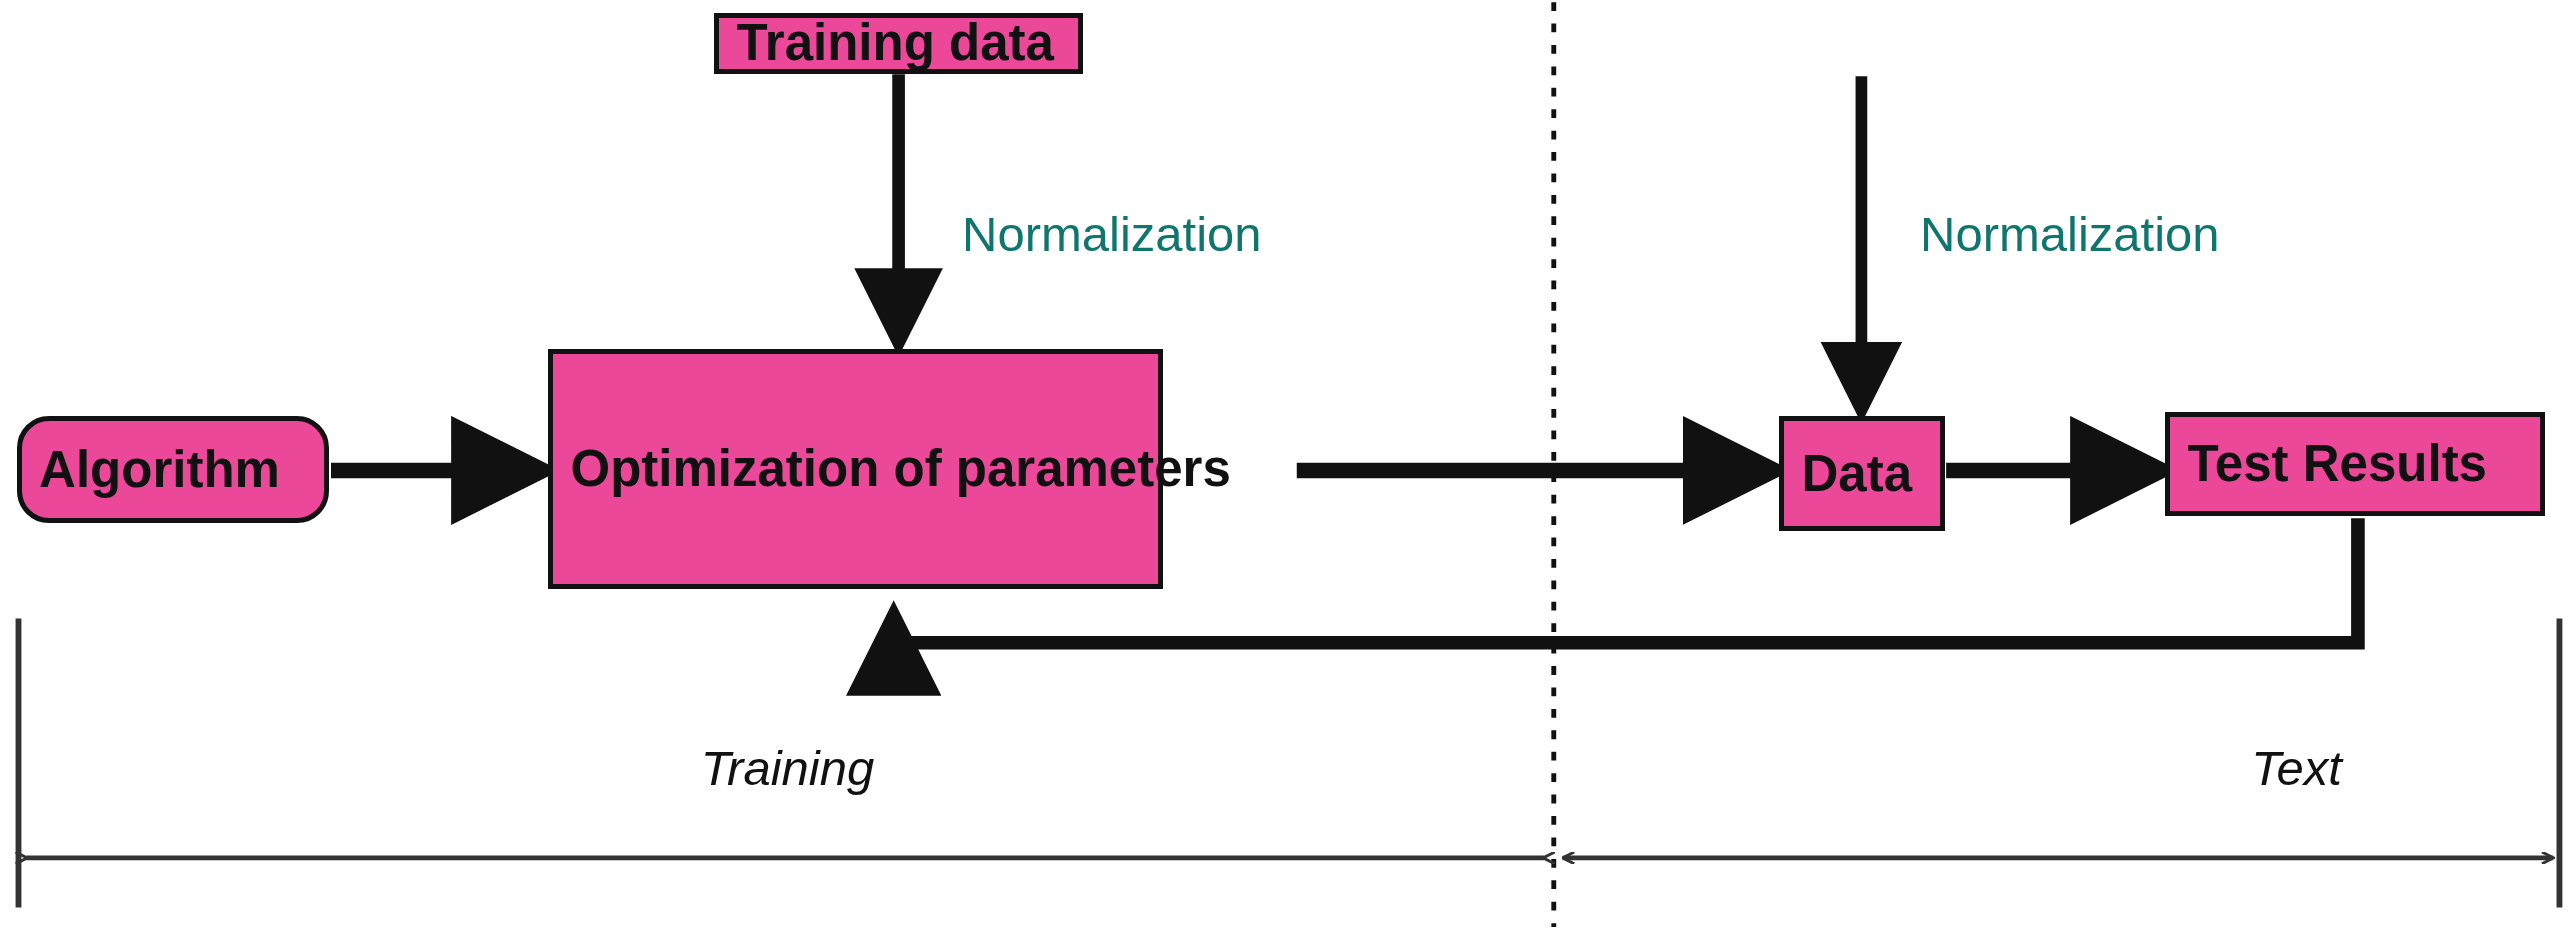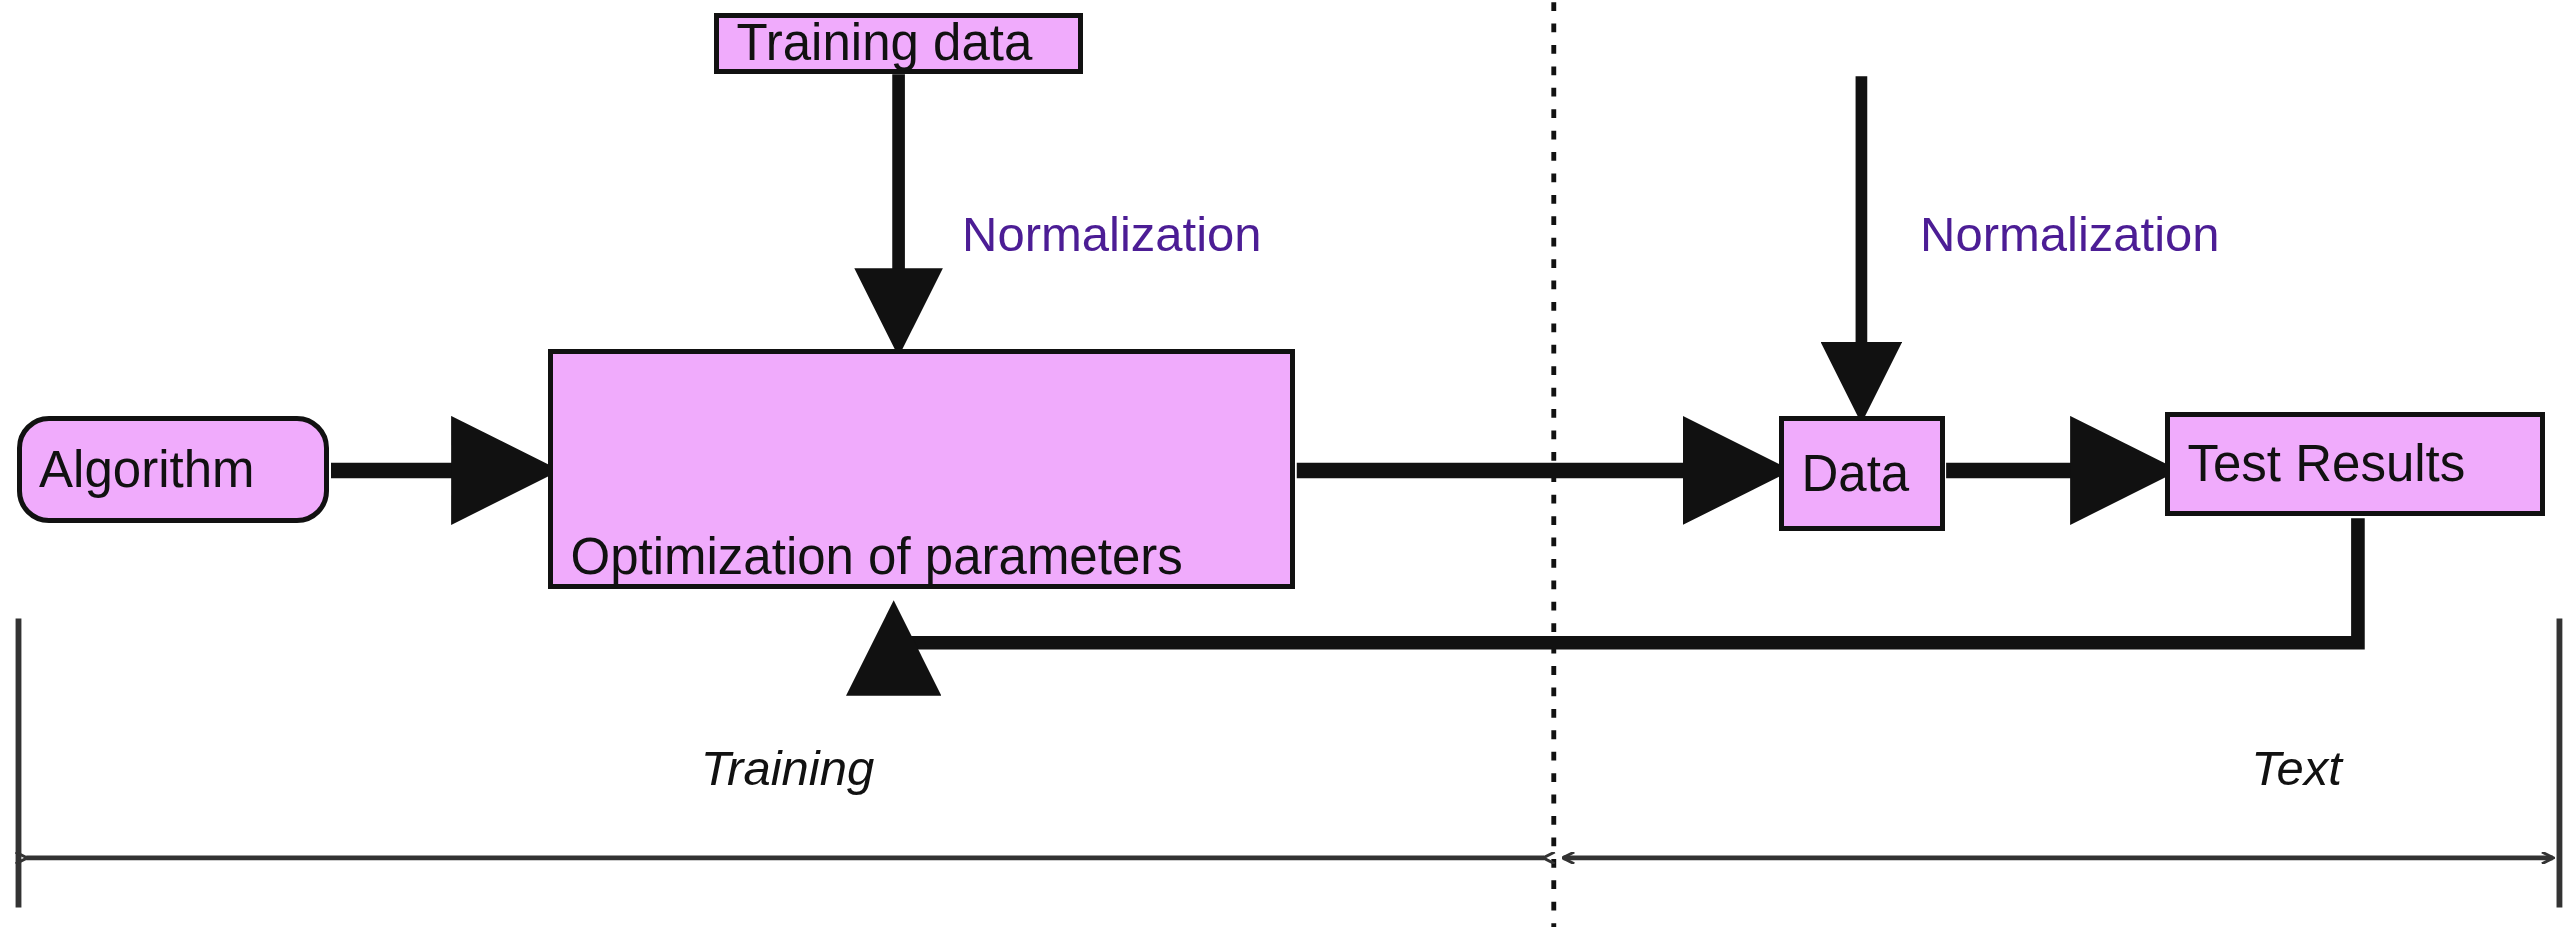--- a/index.html
+++ b/index.html
@@ -21,40 +21,41 @@
   #stage svg {
     position: absolute;
     left: 0;
     top: 0;
     width: 2576px;
     height: 936px;
   }
   .node-box {
     position: absolute;
     box-sizing: border-box;
-    background: #f0abfc;
+    background: #ec4899;
     border: 5.8px solid #111111;
     display: flex;
     align-items: center;
     justify-content: flex-start;
     z-index: 3;
+    font-weight: bold;
   }
   .node-label {
     font-family: "Liberation Sans", sans-serif;
     font-size: 51px;
     line-height: 1.05;
     color: #111111;
     white-space: nowrap;
     padding: 0 17.5px;
   }
   .edge-label {
     position: absolute;
     font-family: "Liberation Sans", sans-serif;
     font-size: 49px;
-    color: #4c1d95;
+    color: #0f766e;
     white-space: nowrap;
     z-index: 4;
   }
   .span-label {
     position: absolute;
     font-family: "Liberation Sans", sans-serif;
     font-size: 49px;
     color: #111111;
     white-space: nowrap;
     text-align: center;
@@ -107,21 +108,21 @@
 
   <div class="node-box" style="left:714px; top:12.7px; width:369px; height:61px;">
     <span class="node-label">Training data</span>
   </div>
 
 
   <div class="node-box" style="left:16.6px; top:416px; width:312px; height:107px;border-radius:32px;">
     <span class="node-label">Algorithm</span>
   </div>
 
-  <div class="node-box" style="left:548px; top:349px; width:747px; height:240px;align-items:flex-end;">
+  <div class="node-box" style="left:548px; top:349px; width:615px; height:240px;">
     <span class="node-label">Optimization of parameters</span>
   </div>
 
   <div class="node-box" style="left:1779px; top:416px; width:166px; height:115px;">
     <span class="node-label">Data</span>
   </div>
 
   <div class="node-box" style="left:2165px; top:412px; width:380px; height:104px;">
     <span class="node-label">Test Results</span>
   </div>

